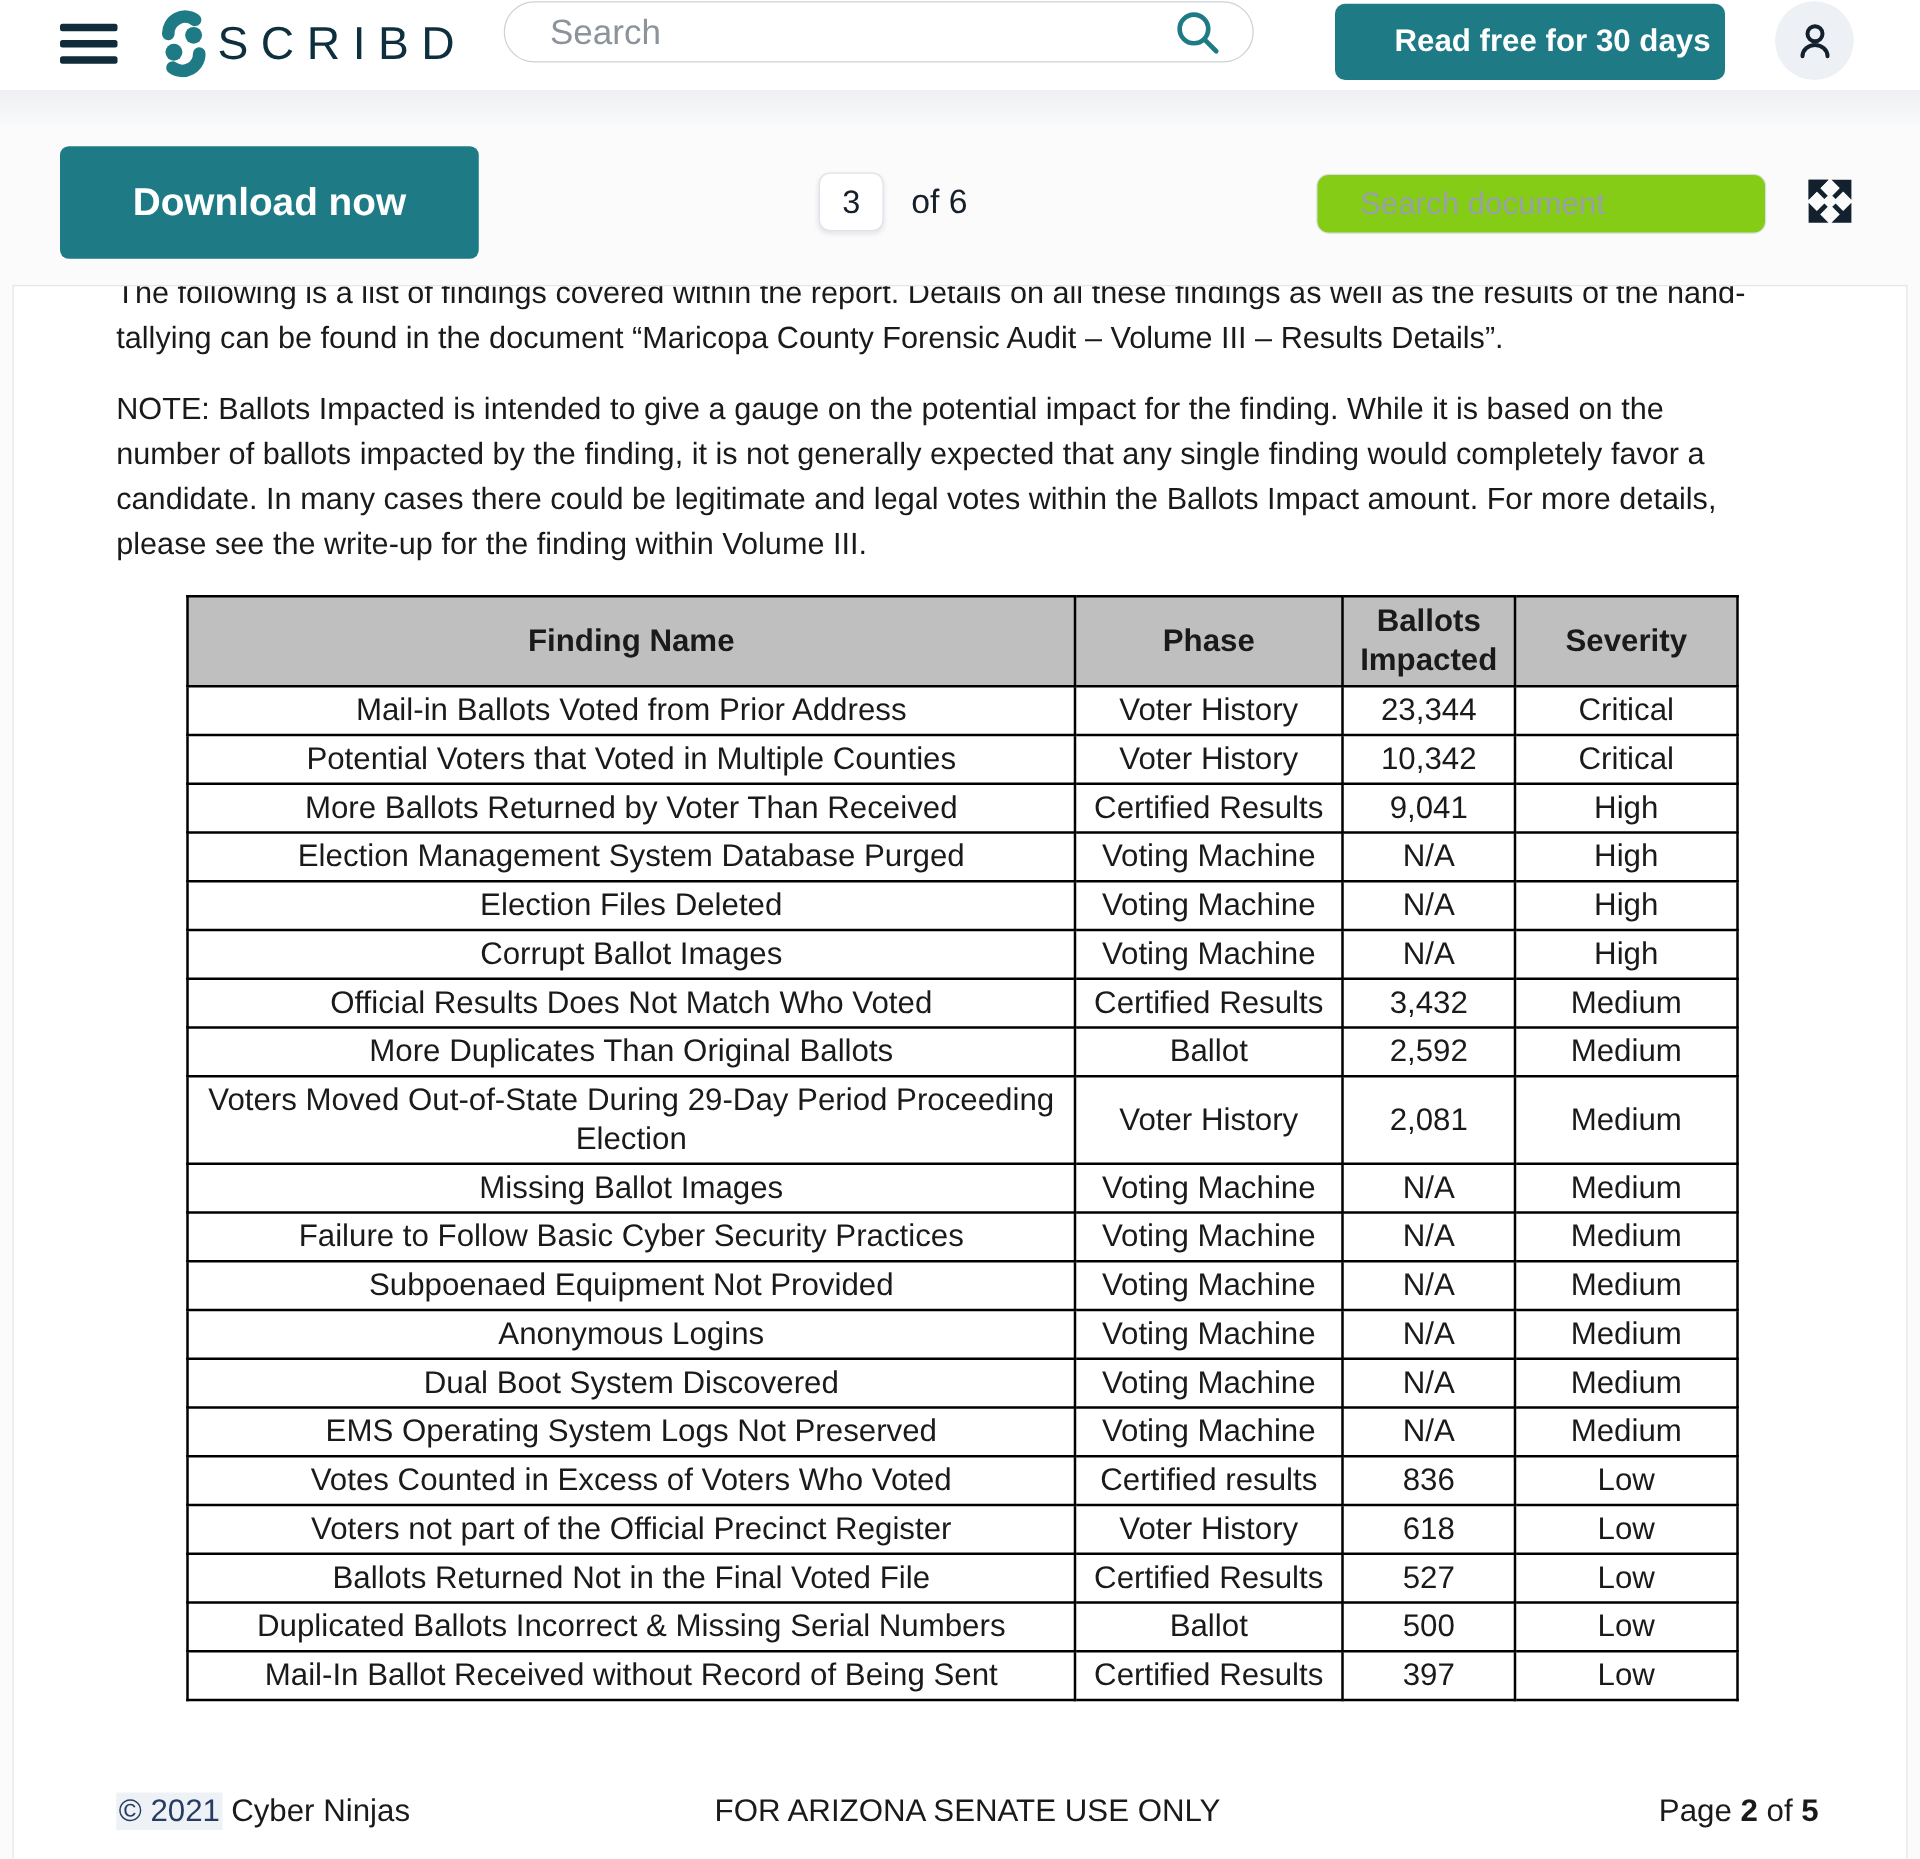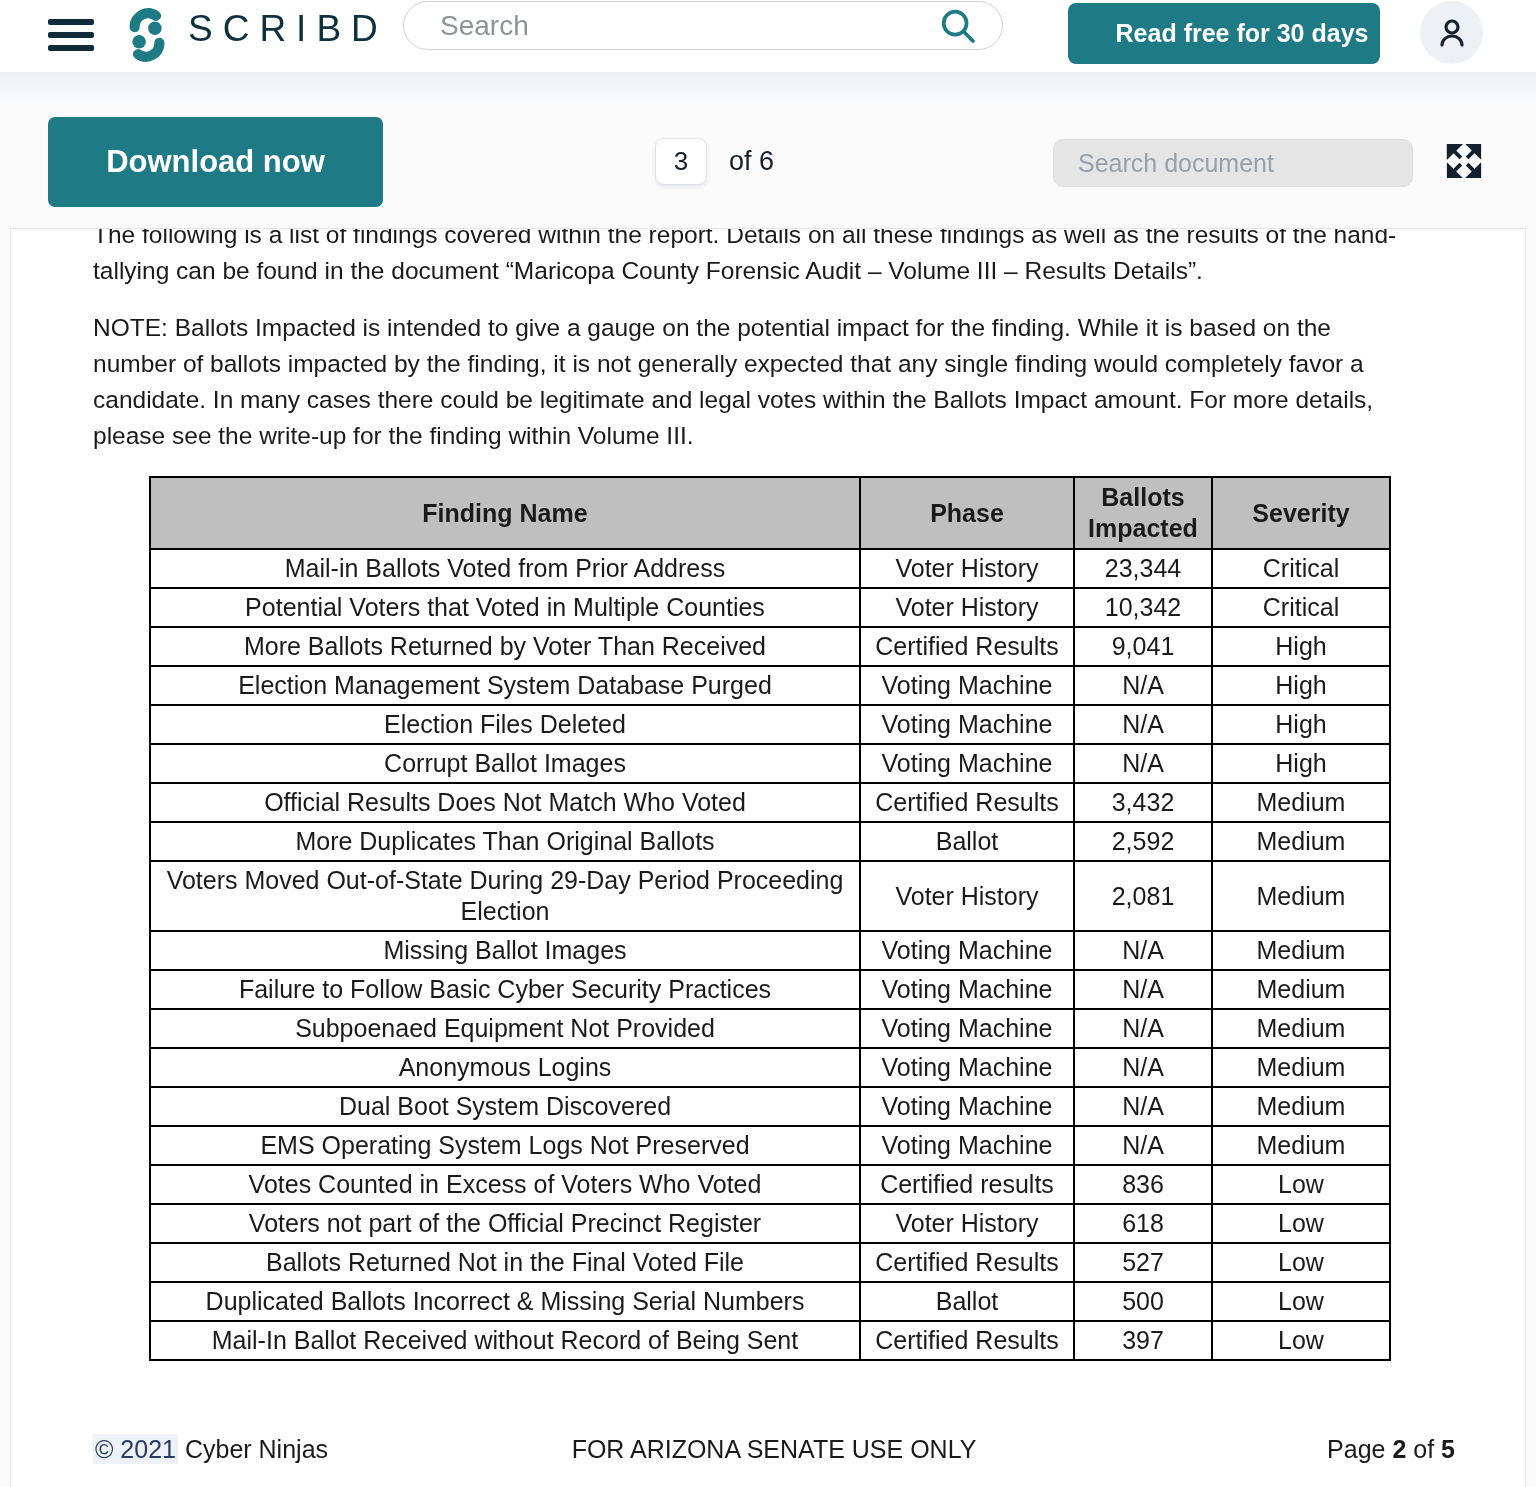--- a/index.html
+++ b/index.html
@@ -25,21 +25,21 @@
     z-index: 5;
   }
   .hamburger {
     position: absolute; left: 48px; top: 13px;
     width: 46px; height: 44px;
     display: flex; flex-direction: column; justify-content: center; gap: 7px;
     cursor: pointer;
   }
   .hamburger span { display: block; height: 6px; border-radius: 2px; background: #102b3a; }
 
-  .logo { position: absolute; left: 120px; top: 8px; display: flex; align-items: flex-start; gap: 14px; }
+  .logo { position: absolute; left: 120px; top: 8px; display: flex; align-items: center; }
   .logo-mark { width: 54px; height: 54px; }
   .logo-word {
     font-size: 37px; font-weight: 500; letter-spacing: 10px;
     color: #0e2f3e;
   }
 
   .top-search {
     position: absolute; left: 403px; top: 1px;
     width: 600px; height: 49px;
     border: 1.5px solid #cdd2d8; border-radius: 34px;
@@ -92,23 +92,23 @@
     text-align: center; font-size: 26px; color: #15202b;
     font-family: "Liberation Sans", sans-serif;
     outline: none;
   }
   .page-total { font-size: 27px; color: #15202b; }
 
   .doc-search {
     position: absolute; left: 1053px; top: 39px;
     width: 360px; height: 48px;
     border: 1px solid #dbdee3; border-radius: 10px;
-    background: #e5e5e5;
+    background: #84cc16;
     display: flex; align-items: center; gap: 10px;
-    padding: 0 14px;
+    padding: 0 24px;
   }
   .doc-search input {
     flex: 1; border: none; outline: none;
     font-size: 25px; color: #333; background: transparent;
     font-family: "Liberation Sans", sans-serif;
   }
   .doc-search input::placeholder { color: #9aa0a8; }
 
   .fullscreen-button {
     position: absolute; left: 1441px; top: 38px;

